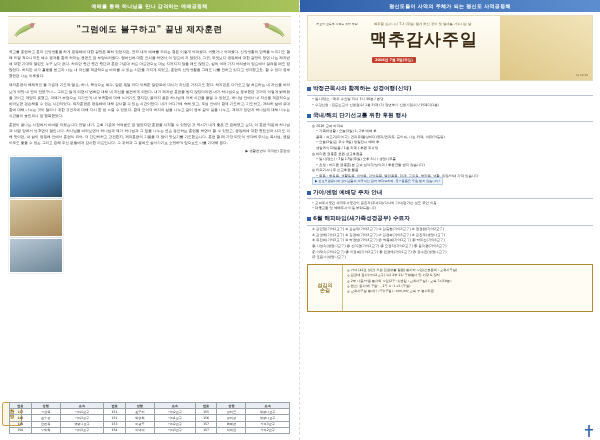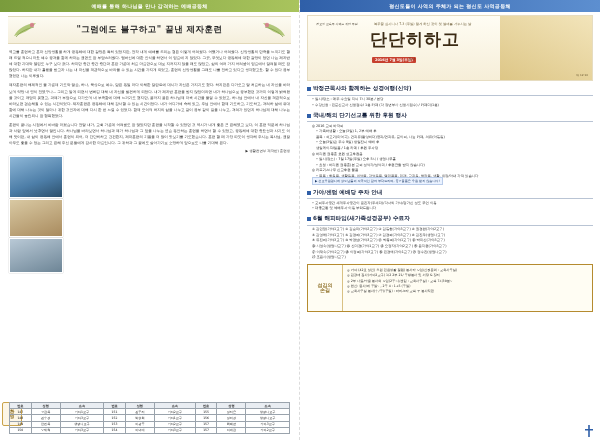--- a/index.html
+++ b/index.html
@@ -226,21 +226,21 @@
   <div class="col right">
 
     <div class="banner banner-right">평신도들이 사역의 주체가 되는 평신도 사역공동체</div>
 
     <div class="hero">
       <div class="wheat"></div>
       <div class="leftnote">전교인 교육부 사역을 위한
 주일</div>
       <div class="subline">복주물 심기니다 7.3 (주일)
 맡게 하신 것이 첫 열매를 거두시는 날</div>
-      <div class="herotitle">단단히하고</div>
+      <div class="herotitle">맥추감사주일</div>
       <div class="datebadge">2016년 7월 3일(주일)</div>
       <div class="tag">감사</div>
       <div class="smallright">대 12:10</div>
     </div>
 
     <div class="sec">
       <h3>
         <span class="sq"></span>
         <span>박정근목사와 함께하는 성경여행(신약)</span>
       </h3>

